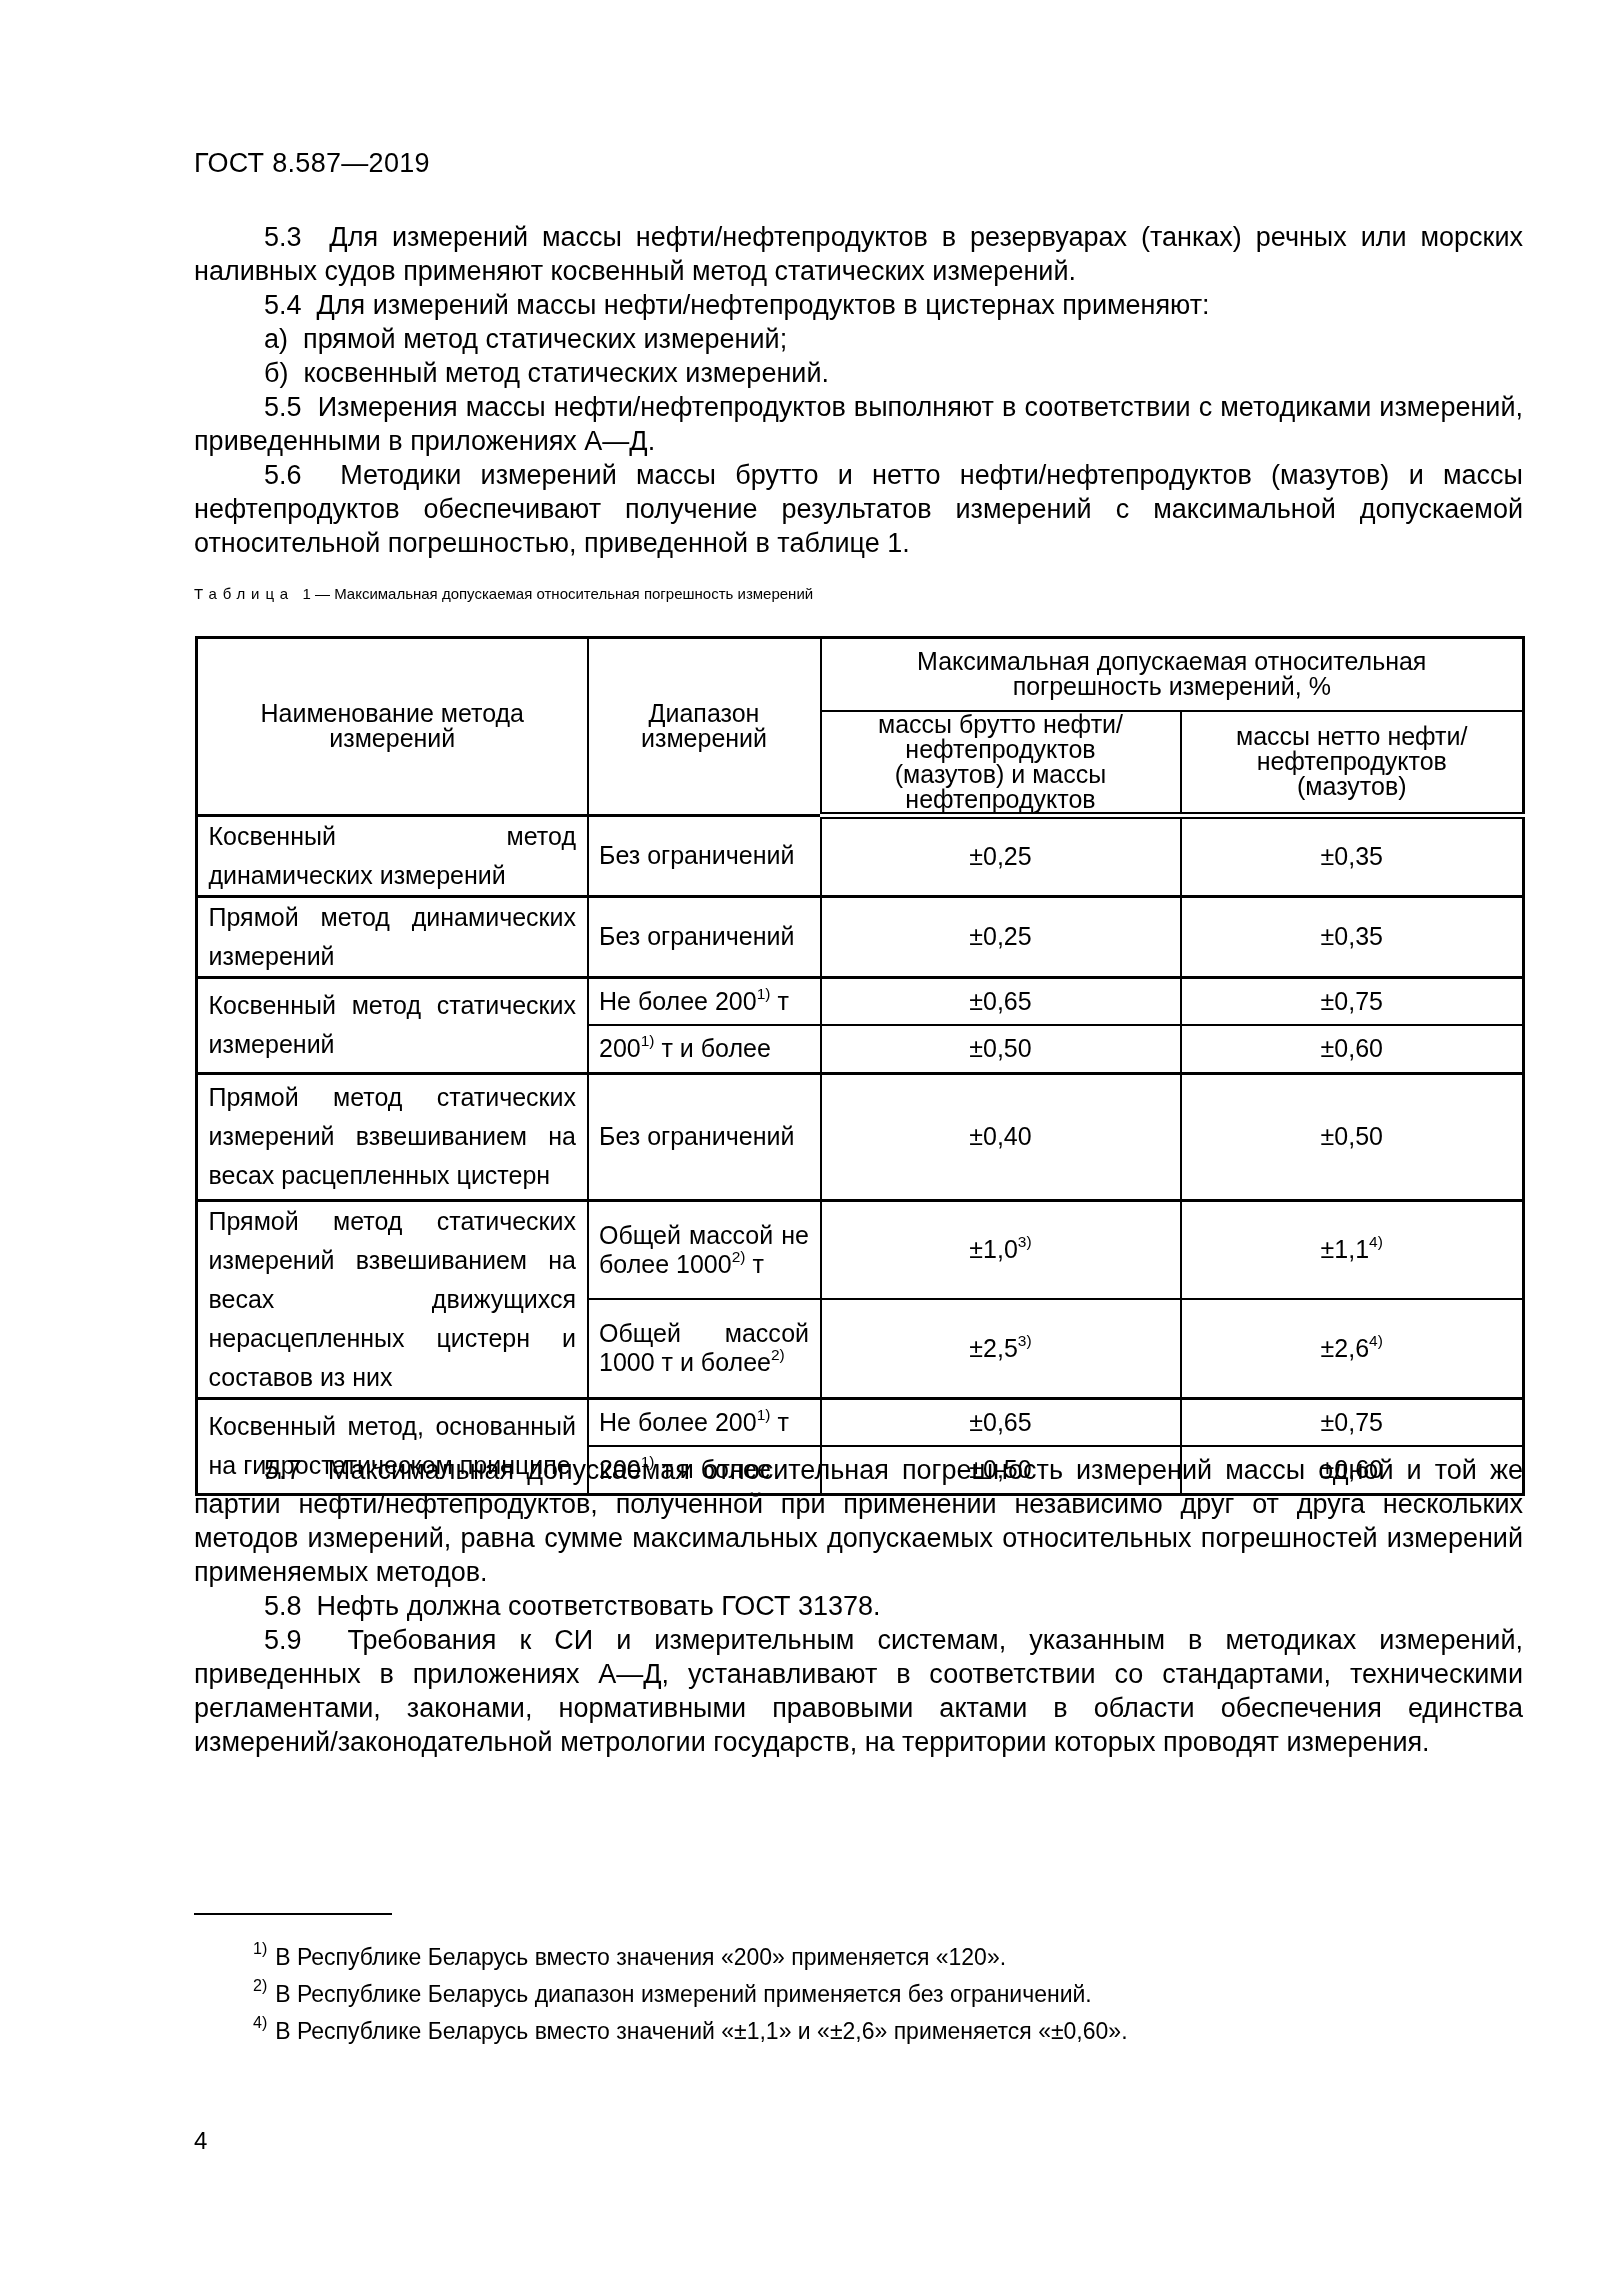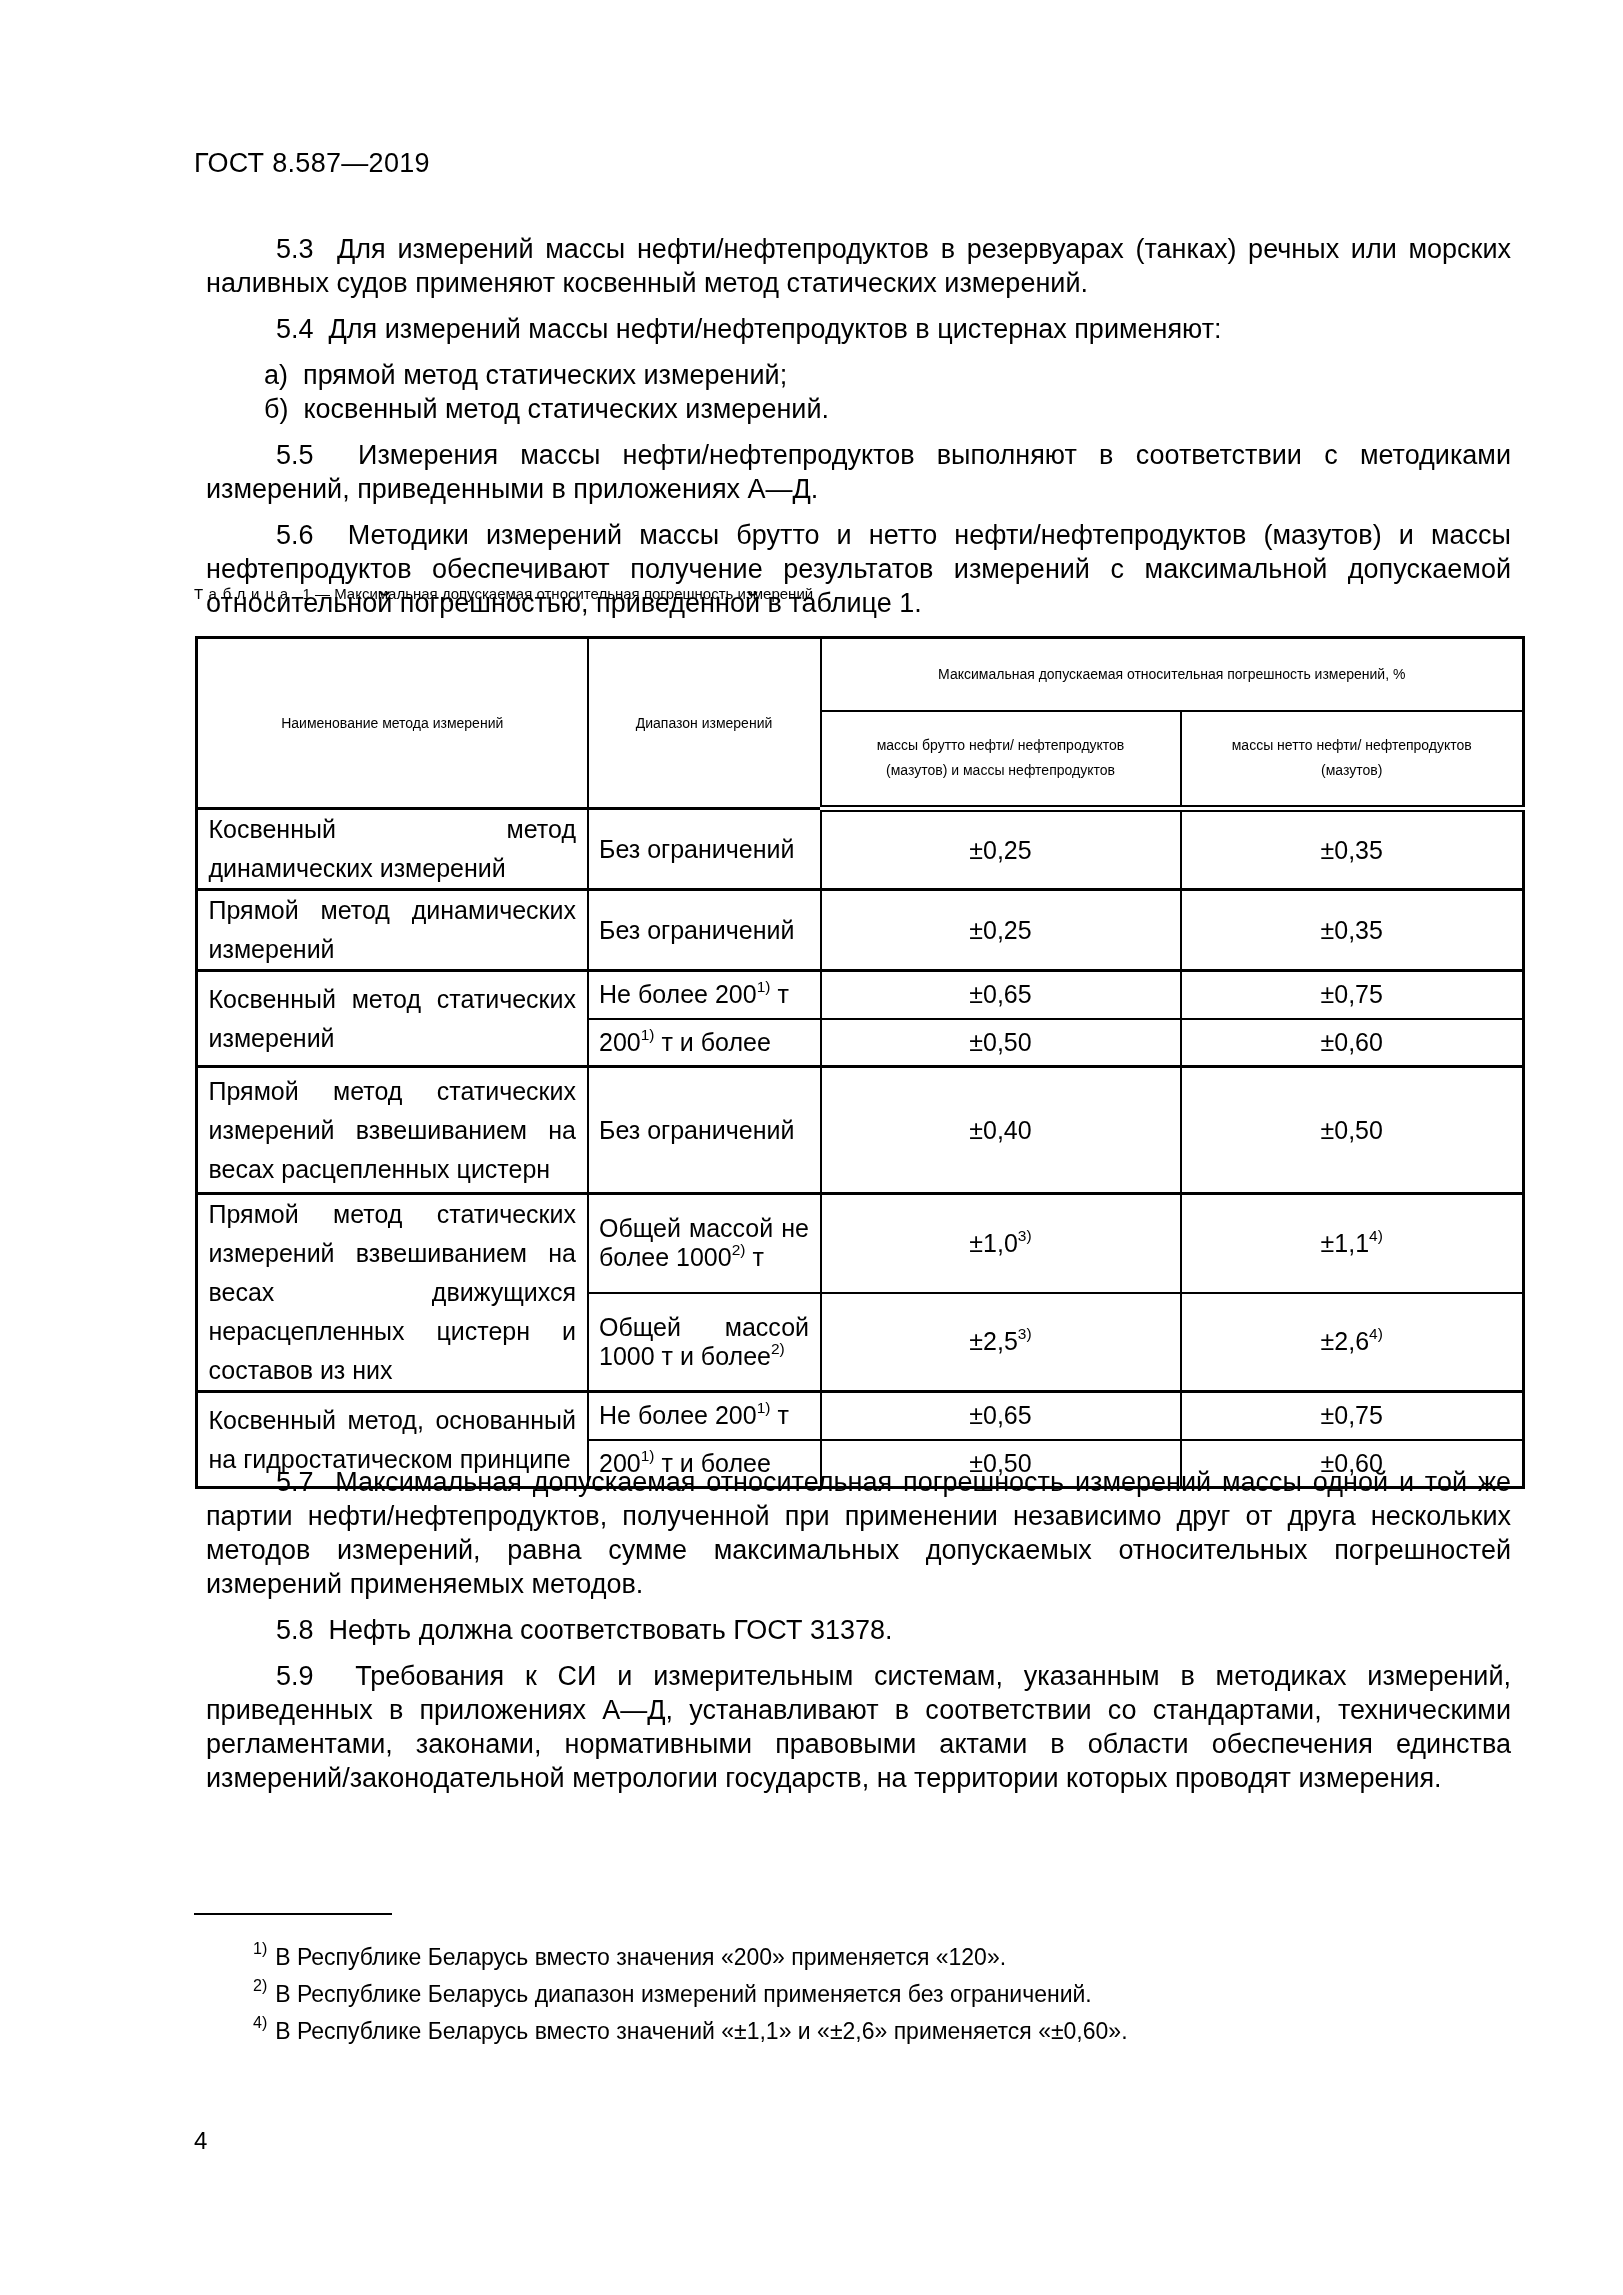--- a/index.html
+++ b/index.html
@@ -1,30 +1,30 @@
 <!DOCTYPE html>
 <html style="font-size:10.5px"><head>
 <meta charset="utf-8">
 <style>
   html, body { margin: 0; padding: 0; background: #ffffff; }
   body { width: 1623px; height: 2295px; position: relative; overflow: hidden;
          font-family: "Liberation Sans", "DejaVu Sans", sans-serif; color: #000; }
   .page-header { position: absolute; left: 194px; top: 148px; font-size: 27px; font-weight: normal; letter-spacing: 0.3px; }
   .body-block { position: absolute; left: 194px; width: 1329px; font-size: 27px; line-height: 34px; }
-  .para { text-align: justify; text-align-last: left; margin: 12px; }
+  .para { text-align: justify; text-align-last: left; margin: 0; }
   .indent { text-indent: 70px; }
   .list-item { padding-left: 70px; margin: 0; }
   #top-text { top: 220px; }
   .table-caption { position: absolute; left: 194px; top: 585px; font-size: 15px; }
   .table-caption .sp { letter-spacing: 5.9px; }
   table.data-table { position: absolute; left: 195px; top: 636px; width: 1327px;
                      border-collapse: collapse; font-size: 25px; table-layout: fixed; }
   table.data-table td, table.data-table th { border: 2px solid #000; padding: 0 10.5px; vertical-align: middle; font-weight: normal; }
   table.data-table { border: 3.3px solid #000; }
-  th.hdr { font-size: 14px; line-height: 25px; text-align: center; }
+  th.hdr { font-size: 25px; line-height: 25px; text-align: center; }
   tr.hdr-last th { border-bottom: 7.9px double #000; }
   td.method { text-align: justify; text-align-last: left; line-height: 39px; padding-top: 3.9px; padding-bottom: 3.9px; }
   td.range { text-align: left; line-height: 29px; }
   td.range.just { text-align: justify; text-align-last: left; }
   td.val { text-align: center; }
   tr.group-top td { border-top: 3.9px solid #000; }
   sup { font-size: 0.62em; vertical-align: 0.7em; line-height: 0; }
   #bottom-text { top: 1453px; }
   .footnote-rule { position: absolute; left: 194px; top: 1913px; width: 198px; height: 2px; background: #000; }
   .footnotes { position: absolute; left: 253px; top: 1939px; font-size: 23px; line-height: 37px; }

